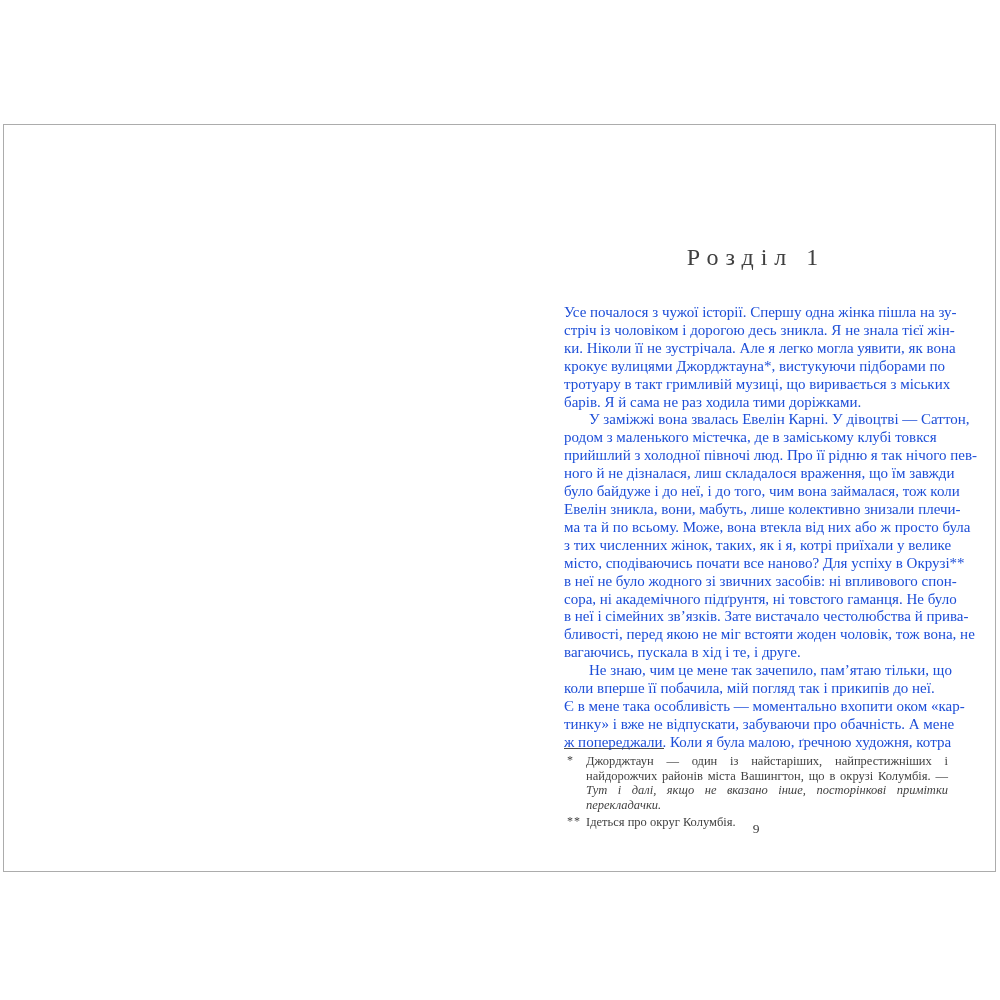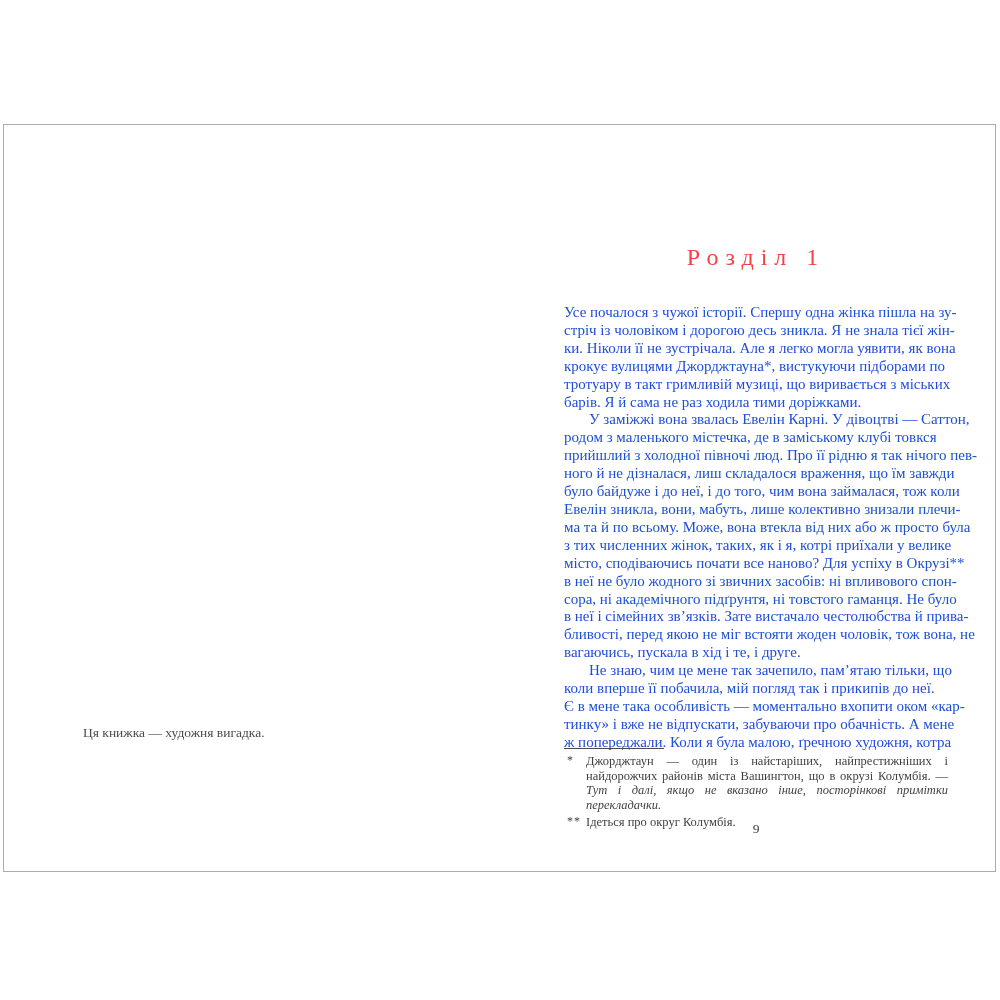--- a/index.html
+++ b/index.html
@@ -42,21 +42,21 @@
   .chapter-title {
     position: absolute;
     left: 560px;
     top: 119px;
     width: 384px;
     margin: 0;
     font-size: 24px;
     font-weight: 400;
     letter-spacing: 7px;
     text-align: center;
-    color: #ef4444;
+    color: #404040;
     white-space: nowrap;
   }
   .body-text {
     position: absolute;
     left: 560px;
     top: 179px;
     width: 390px;
     font-size: 15px;
     line-height: 17.9px;
     color: #1d4ed8;
@@ -113,21 +113,20 @@
   }
 </style>
 </head>
 <body>
 
 <div class="canvas">
   <div class="sheet">
 
     <section>
       <div class="disclaimer">
-        <p class="lines">Ця книжка — художня вигадка.</p>
       </div>
     </section>
 
     <section>
       <h1 class="chapter-title">Розділ 1</h1>
 
       <div class="body-text">
         <p class="lines">Усе почалося з чужої історії. Спершу одна жінка пішла на зу-
 стріч із чоловіком і дорогою десь зникла. Я не знала тієї жін-
 ки. Ніколи її не зустрічала. Але я легко могла уявити, як вона

